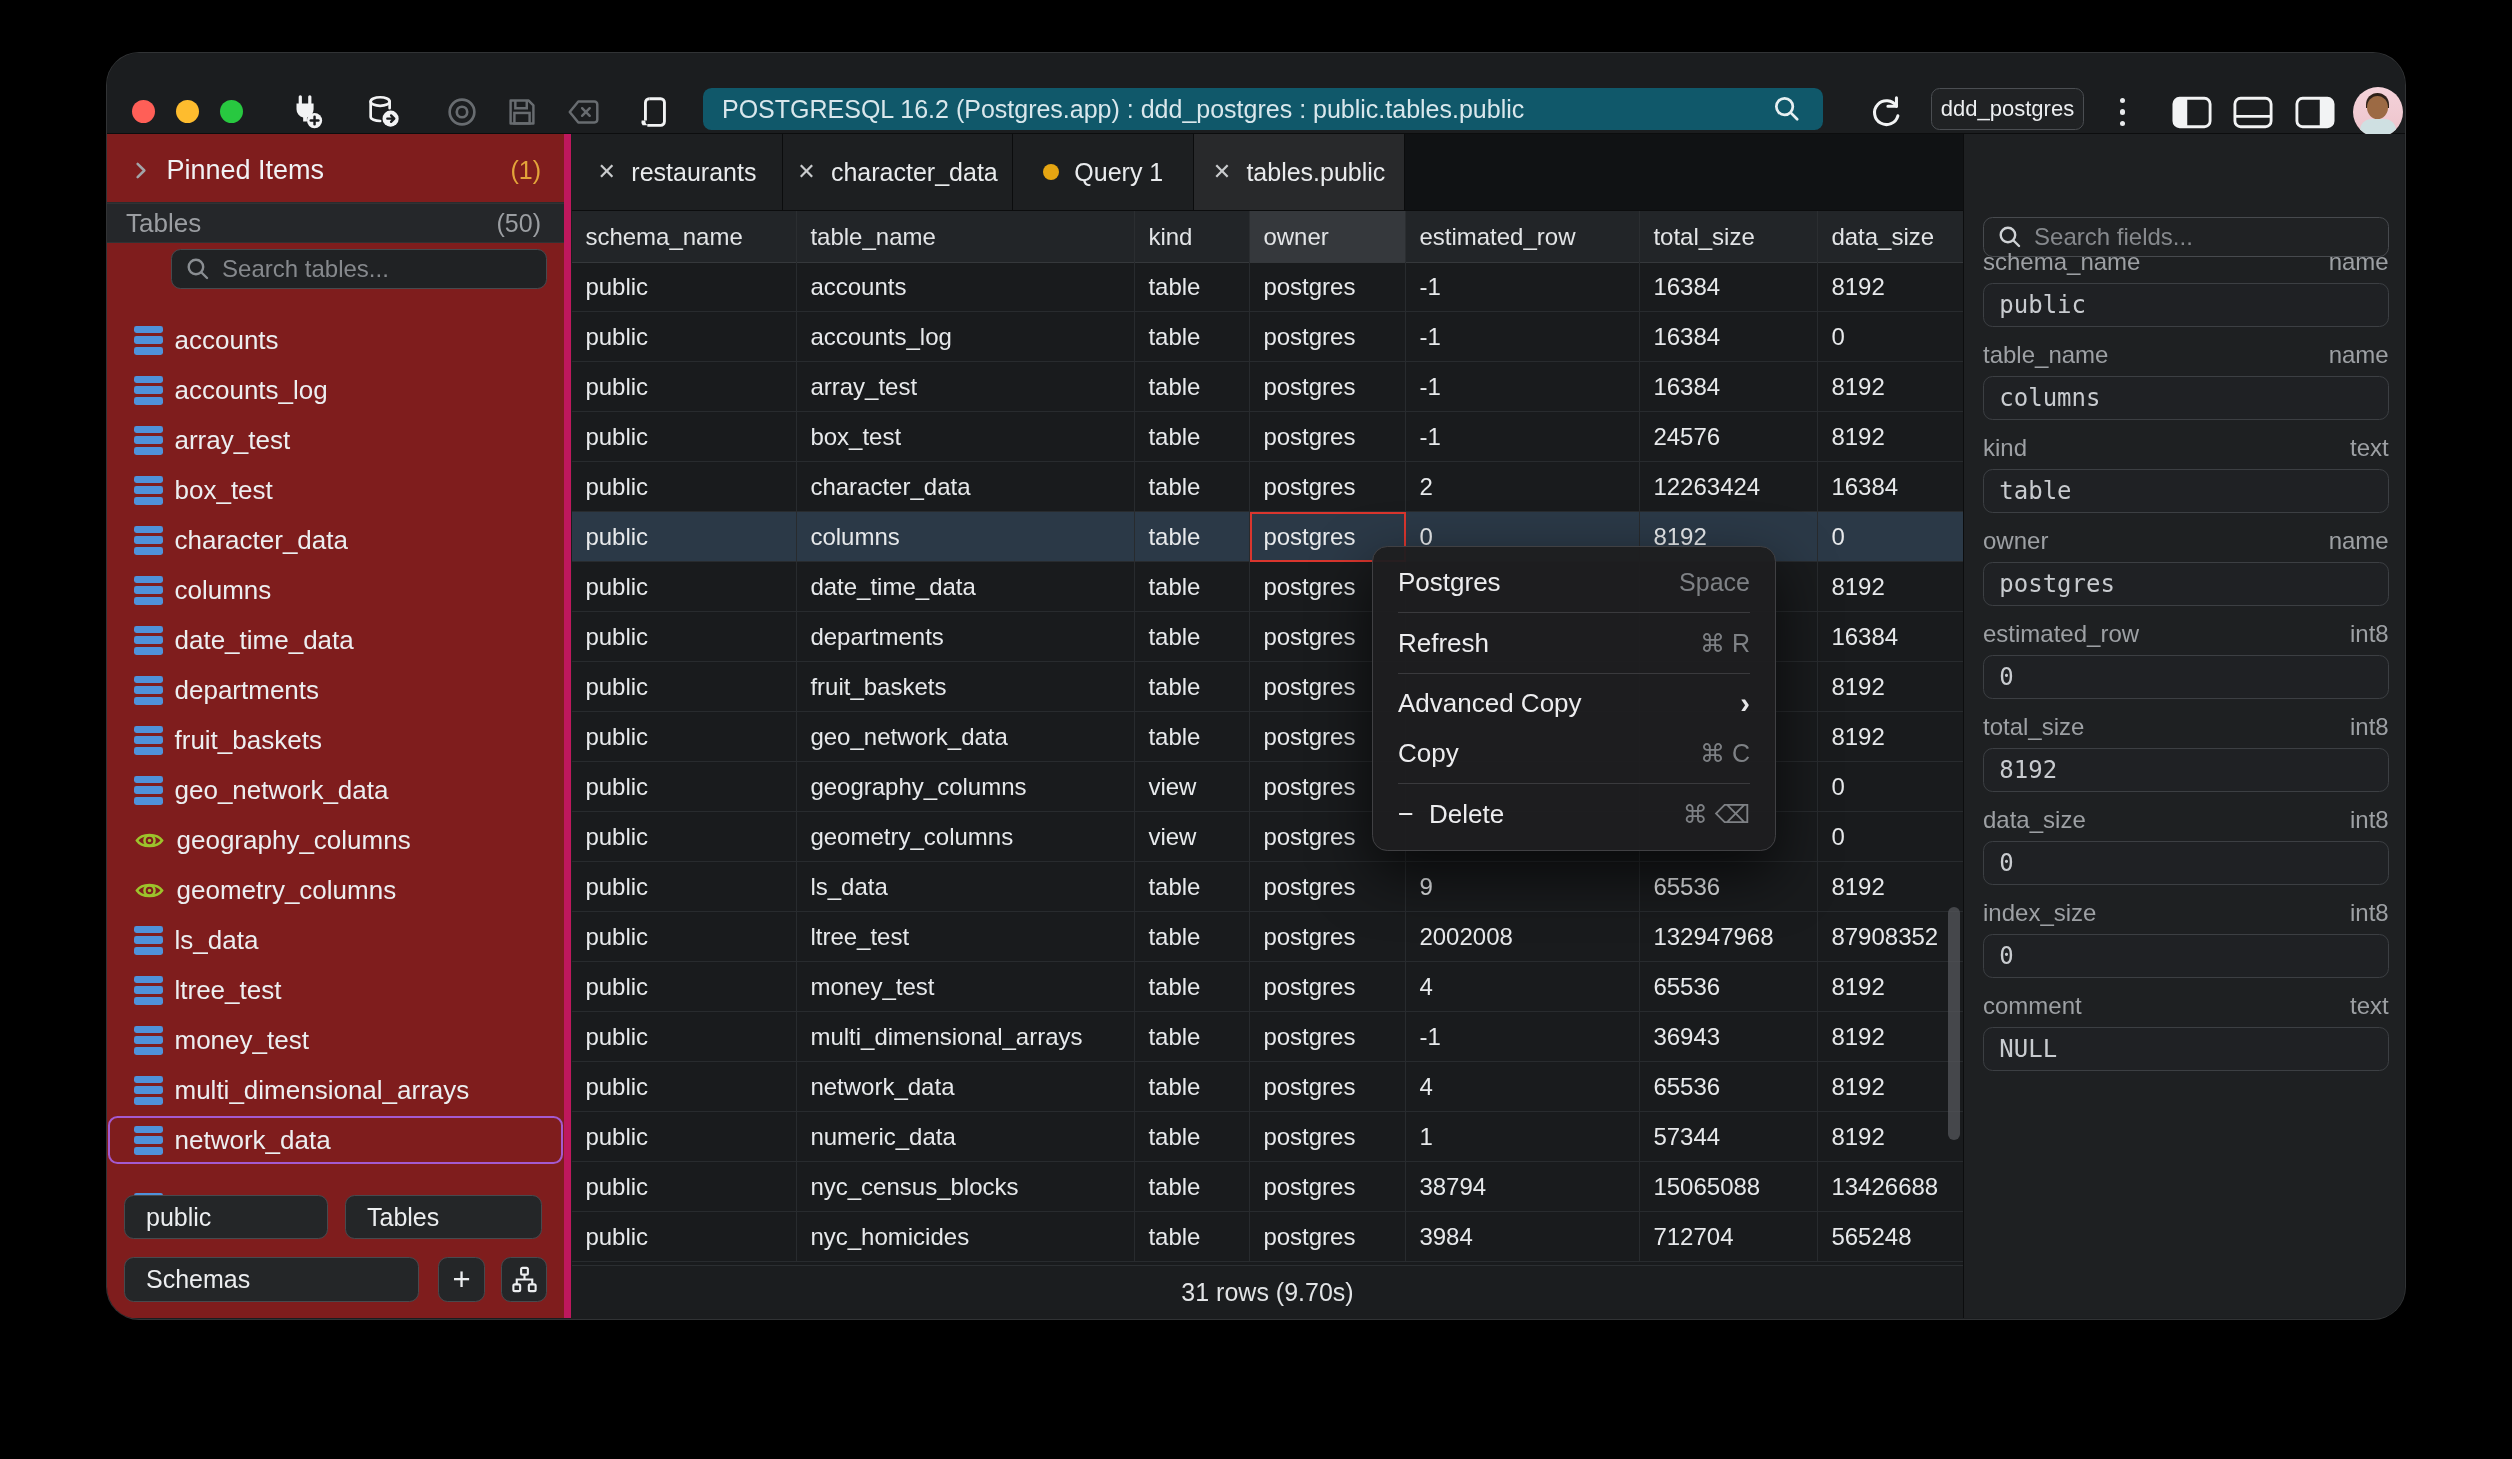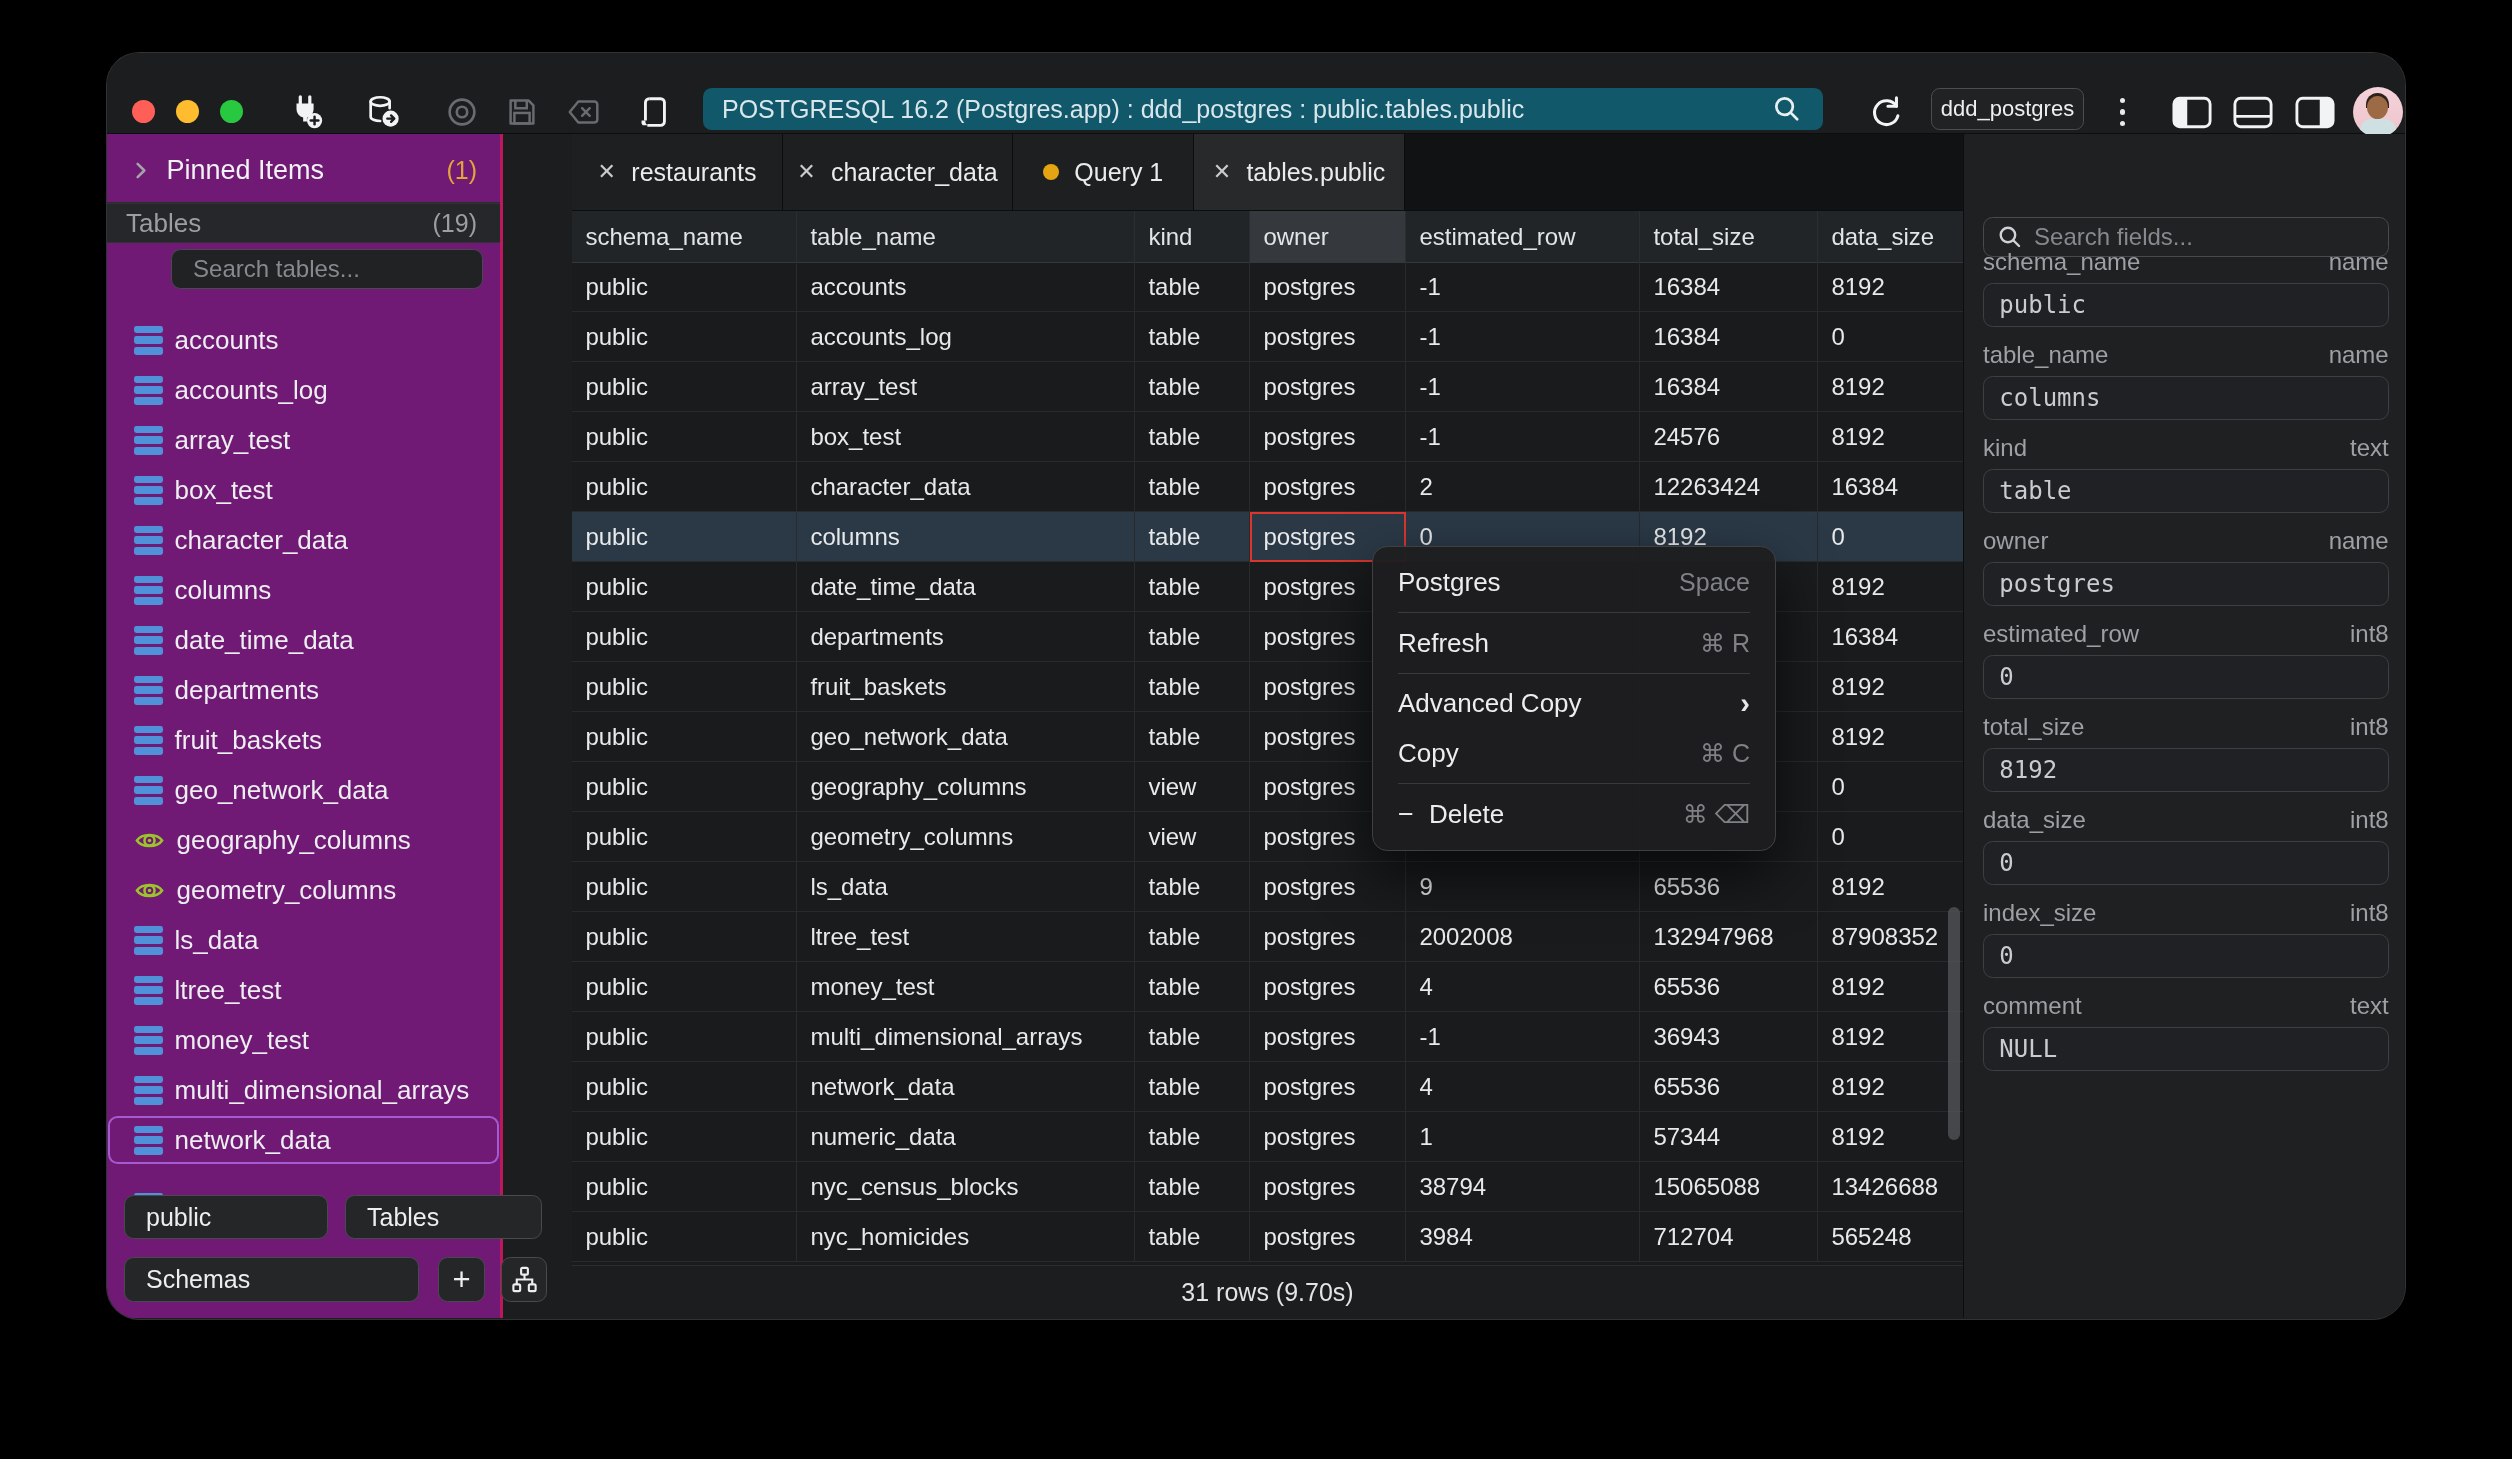--- a/index.html
+++ b/index.html
@@ -25,21 +25,21 @@
     color:#eceef0; font-size:22px; font-weight:500; display:flex; align-items:center; justify-content:center; background:#202224; }
   .kebab { position:absolute; left:2001px; top:38px; width:29px; height:42px; display:flex; flex-direction:column; gap:5.7px; align-items:center; justify-content:center; }
   .kebab i { width:5.7px; height:5.7px; border-radius:50%; background:#e8eaec; }
   .avatar { position:absolute; left:2246px; top:34px; width:50px; height:50px; border-radius:50%; overflow:hidden;
     background:linear-gradient(180deg,#f4d3da 0%, #edc3cb 100%); }
   .avatar .hair { position:absolute; left:13.4px; top:5.7px; width:23px; height:15.3px; border-radius:11.5px 11.5px 0 0; background:#2e2119; }
   .avatar .head { position:absolute; left:14.4px; top:8.6px; width:21px; height:23px; border-radius:50%; background:#9c6a44; }
   .avatar .body { position:absolute; left:6.7px; top:32px; width:36px; height:21px; border-radius:11.5px 11.5px 0 0; background:#cfe0e2; }
 
   
-  .sidebar { position:absolute; left:0; top:81px; width:396px; height:1184px; background:#701a75; border-right:3px solid #be185d; }
+  .sidebar { position:absolute; left:0; top:81px; width:464px; height:1184px; background:#7f1d1d; border-right:7px solid #be185d; }
   .main { position:absolute; left:465px; top:81px; width:1391px; height:1184px; background:#191b1d; }
   .inspector { position:absolute; left:1856px; top:81px; width:441px; height:1184px; background:#1e2022; border-left:1px solid #0c0d0e; }
 
   
   .pinned-row { position:absolute; left:0; top:4.8px; width:100%; height:64px; display:flex; align-items:center; border-bottom:1px solid #2a2c2e; }
   .pinned-row .lbl { color:#f1f2f4; font-size:27px; font-weight:500; margin-left:13.4px; }
   .pinned-row .cnt { margin-left:auto; margin-right:23px; color:#e3a43a; font-size:25px; }
   .tables-hdr { position:absolute; left:0; top:69px; width:100%; height:40px; background:#25272a; border-top:1px solid #303234; border-bottom:1px solid #303234;
     display:flex; align-items:center; }
   .tables-hdr .lbl { color:#9b9ea2; font-size:26px; margin-left:19px; }
@@ -215,21 +215,21 @@
     <div class="sidebar">
       <div class="pinned-row">
         <svg width="25" height="25" viewBox="0 0 26 26" style="margin-left:21px">
           <polyline points="10,6 17,13 10,20" fill="none" stroke="#a2a5a9" stroke-width="2.6" stroke-linecap="round" stroke-linejoin="round"></polyline>
         </svg>
         <span class="lbl">Pinned Items</span>
         <span class="cnt">(1)</span>
       </div>
       <div class="tables-hdr">
         <span class="lbl">Tables</span>
-        <span class="cnt">(19)</span>
+        <span class="cnt">(50)</span>
       </div>
       <div class="searchbox sb-search">
         <svg width="29" height="29" viewBox="0 0 34 34">
           <circle cx="14" cy="14" r="8.5" fill="none" stroke="#8a8e92" stroke-width="2.8"></circle>
           <line x1="20.5" y1="20.5" x2="27" y2="27" stroke="#8a8e92" stroke-width="2.8" stroke-linecap="round"></line>
         </svg>
         <input placeholder="Search tables..." style="">
       </div>
       <div class="side-list" id="side-list">
           <div class="side-item">

